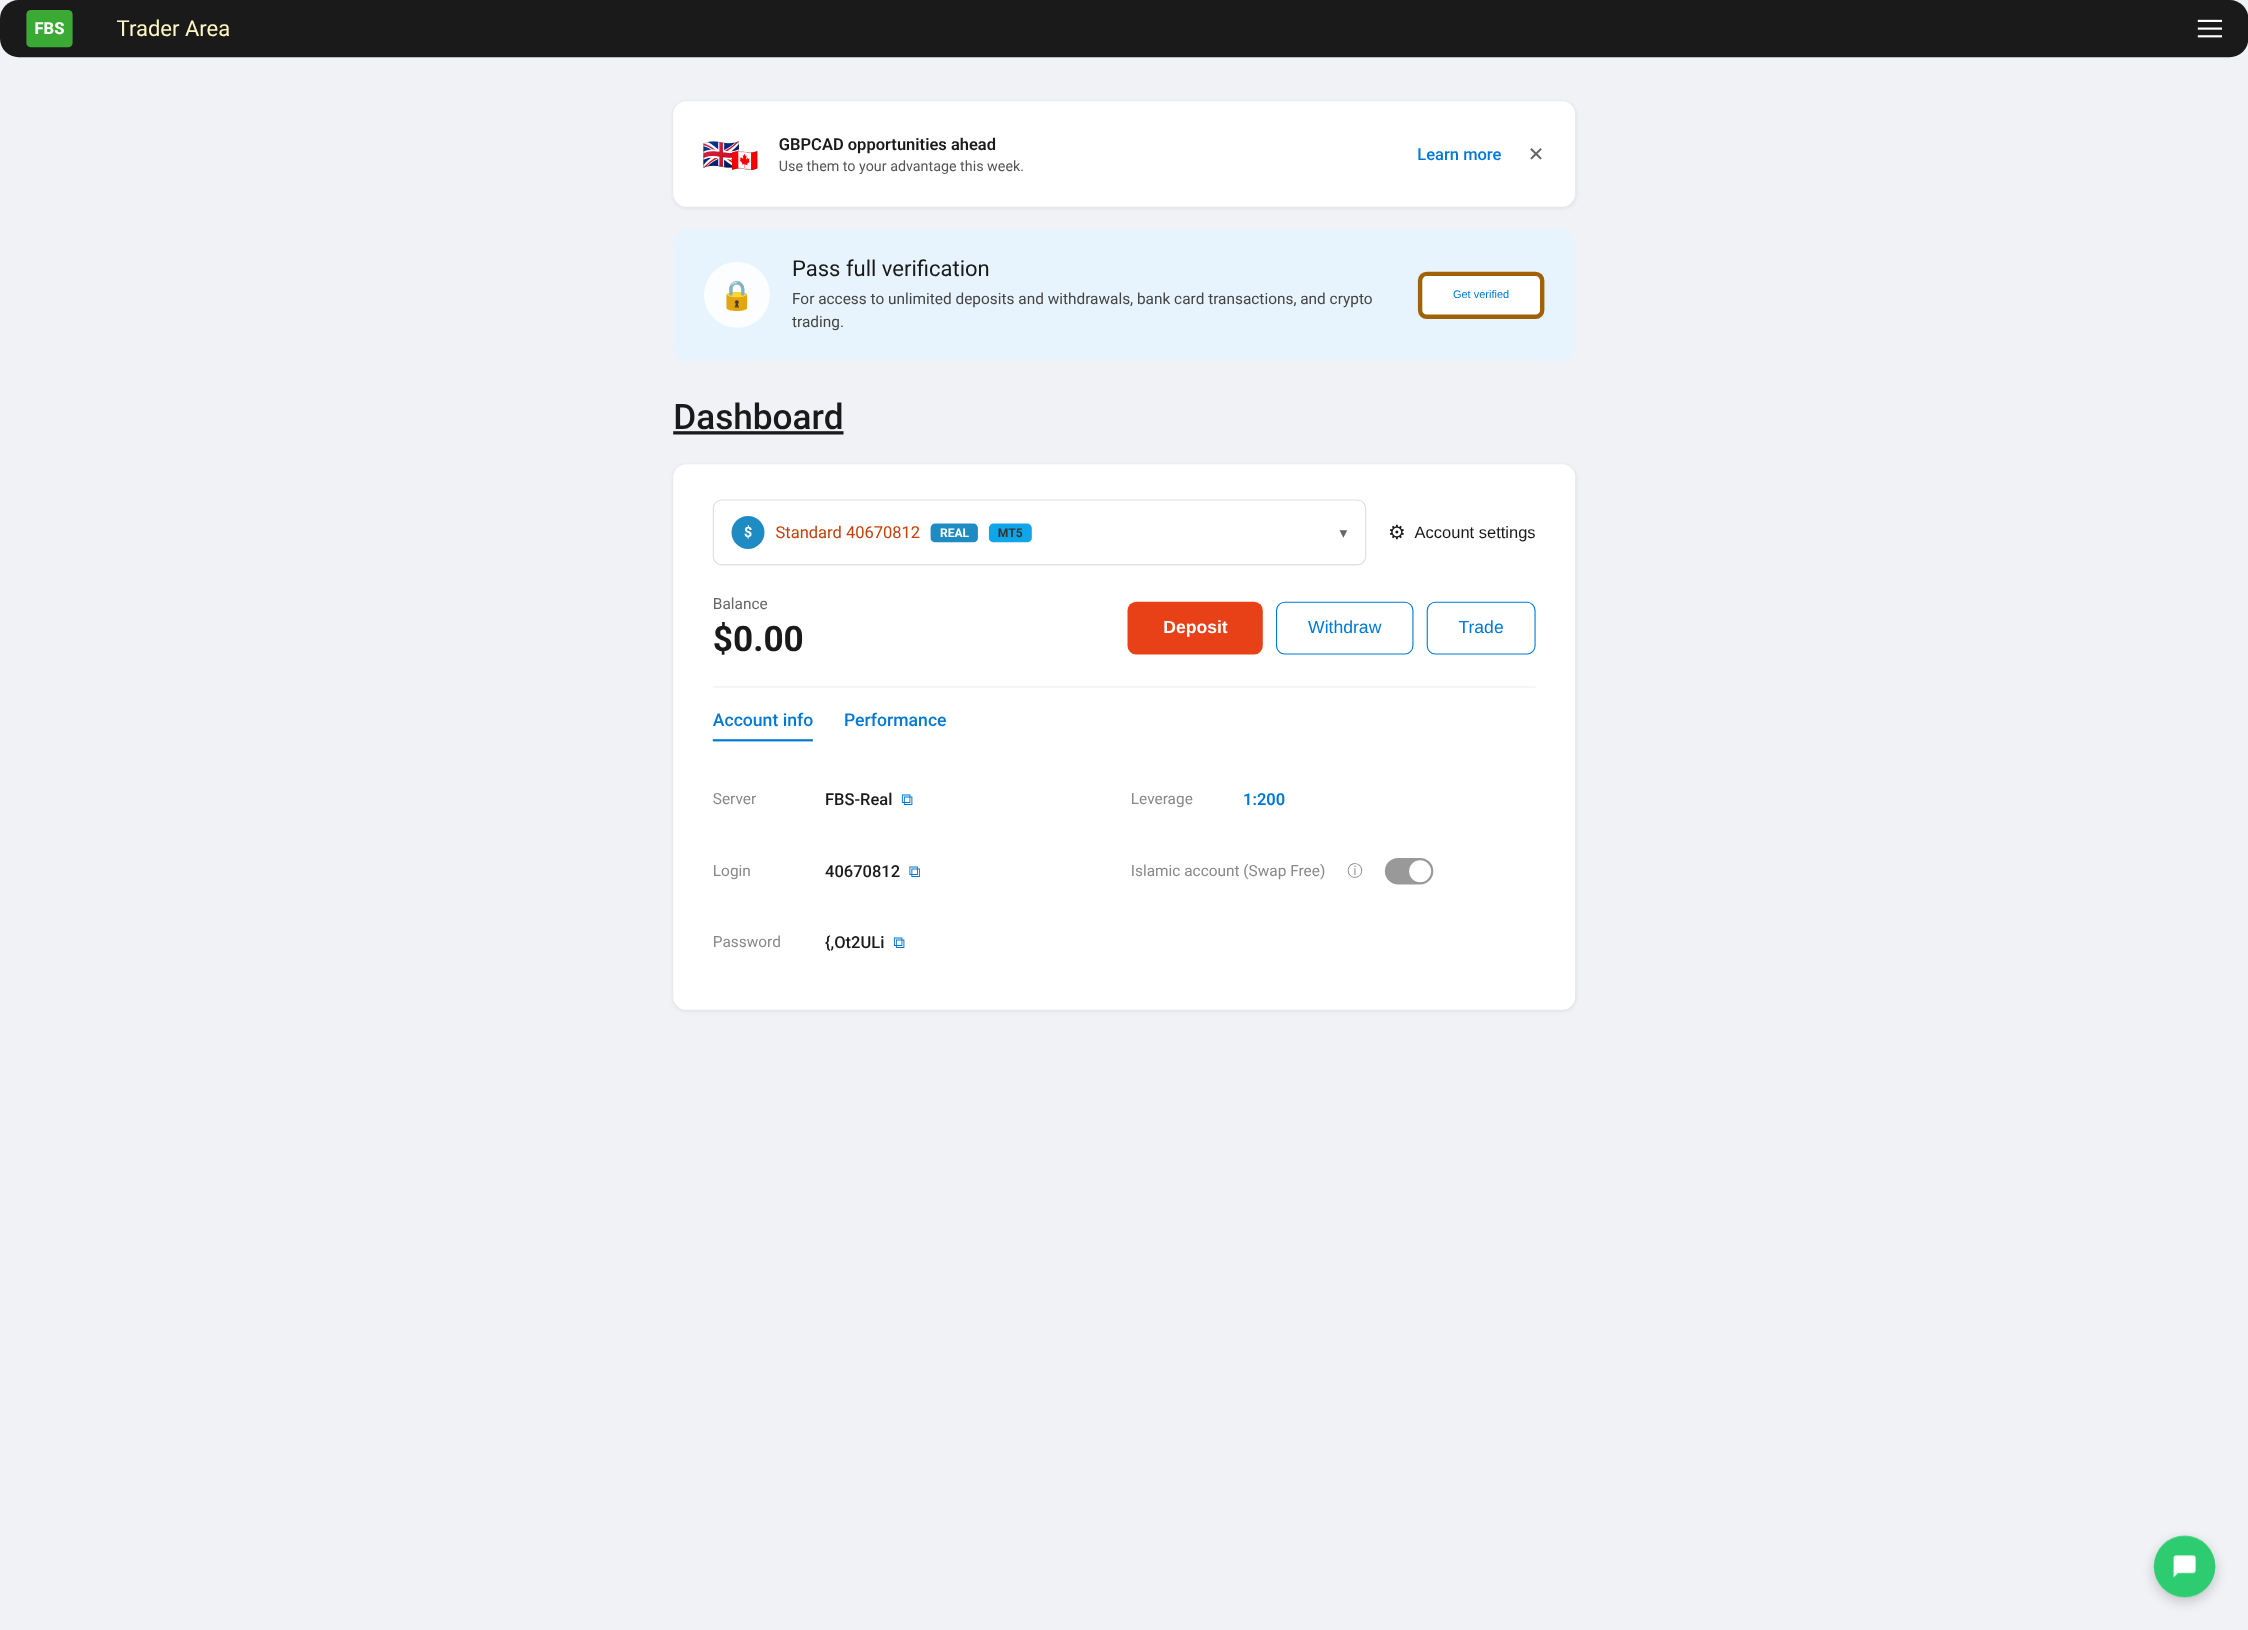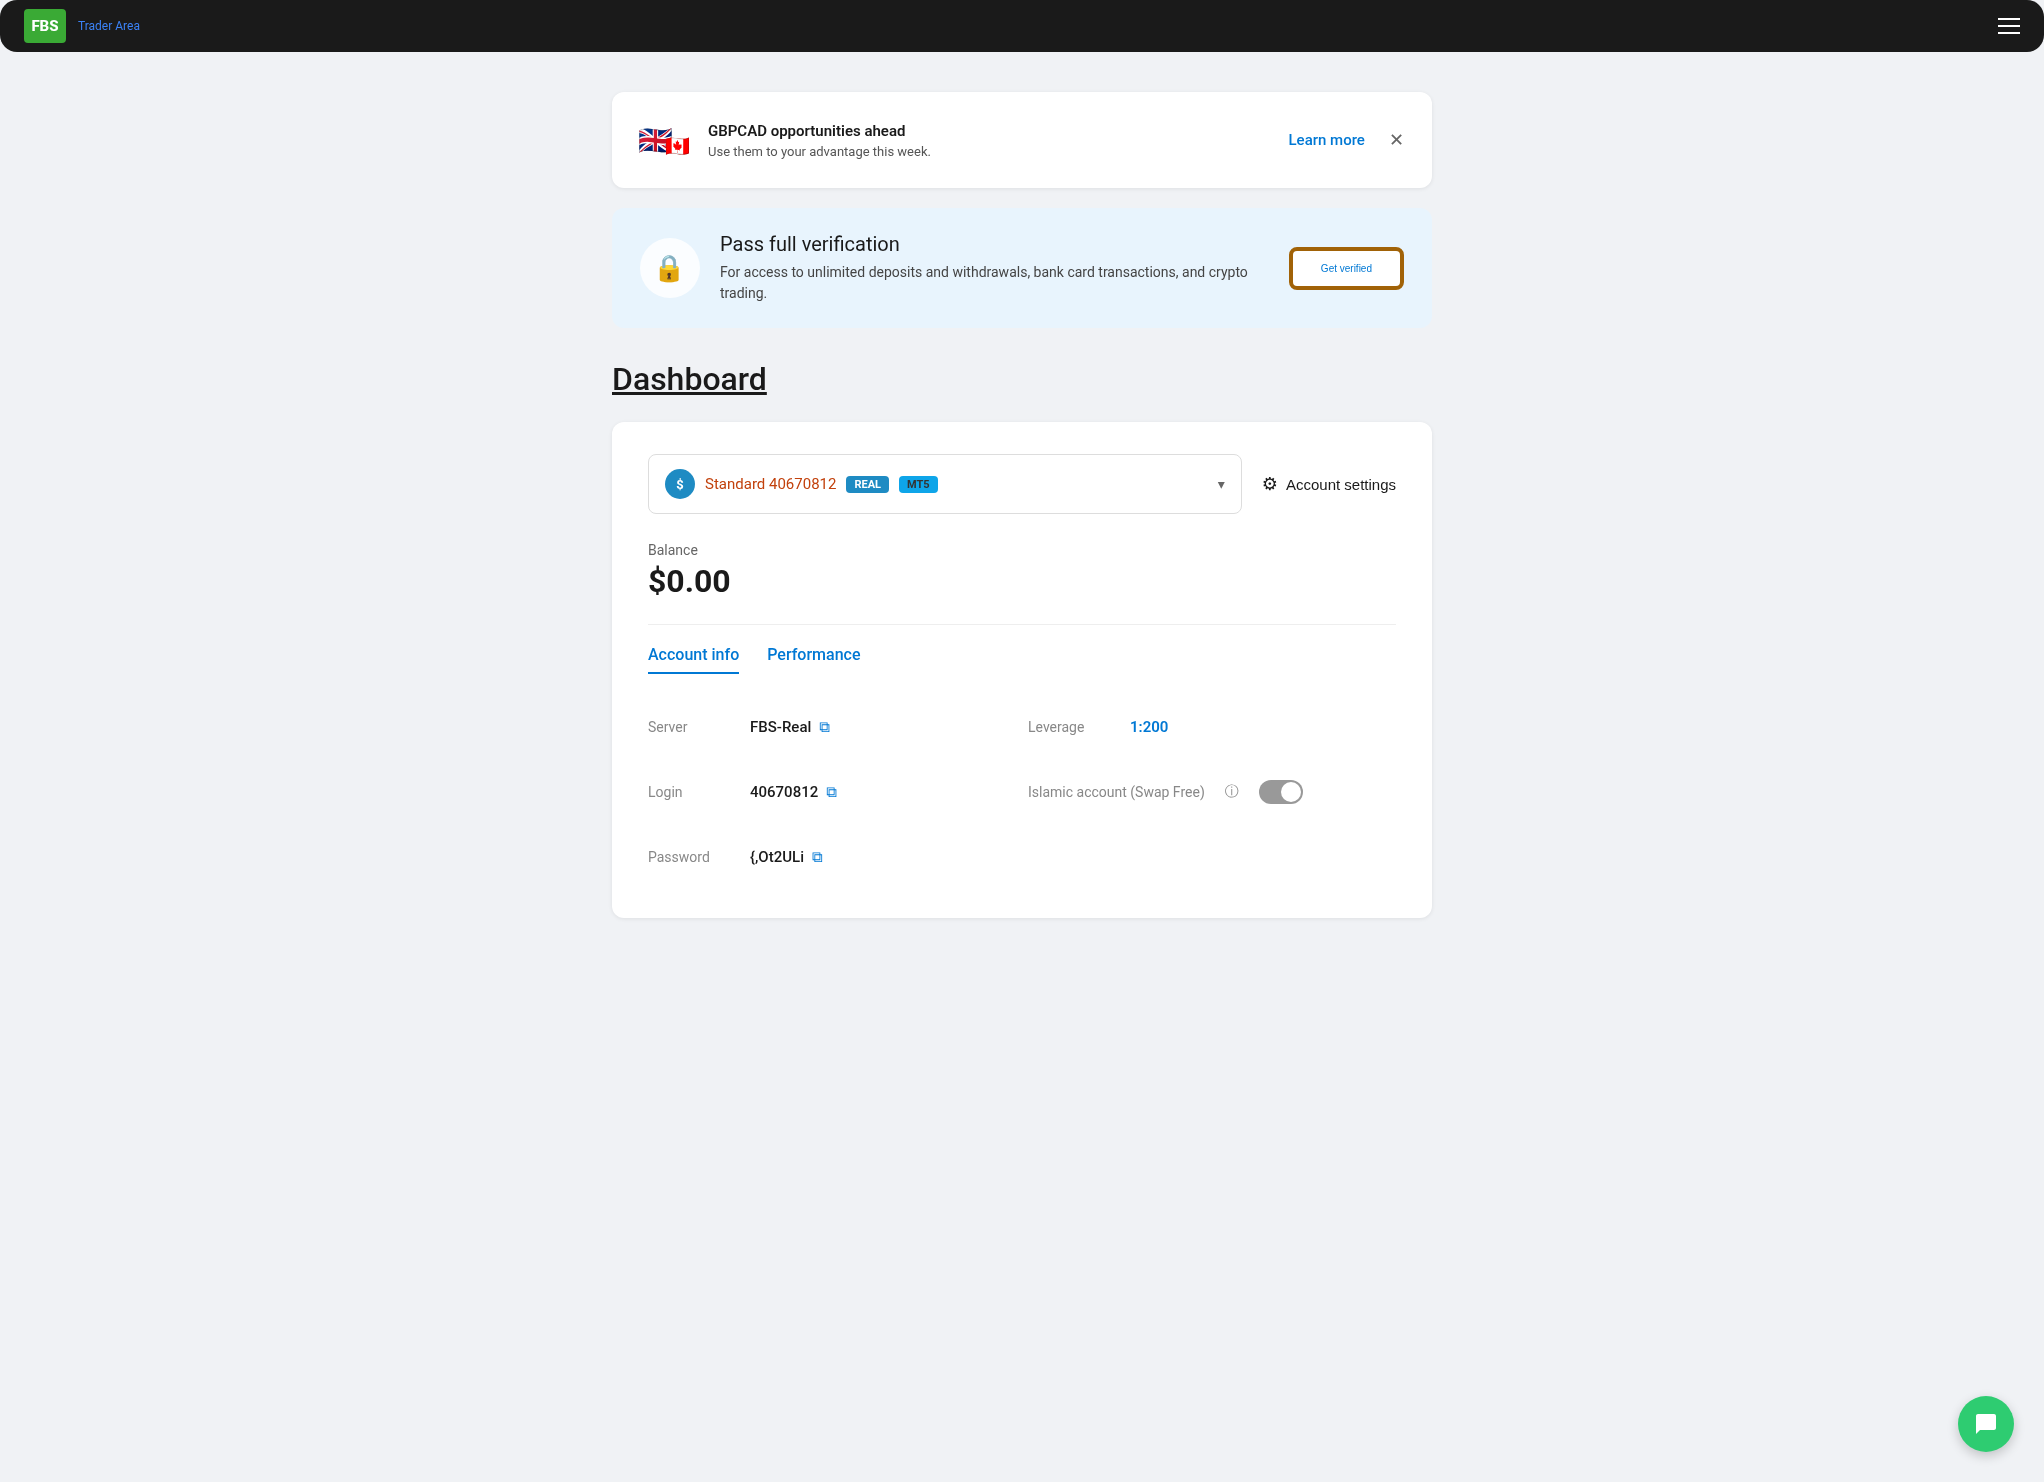--- a/index.html
+++ b/index.html
@@ -30,23 +30,24 @@
       font-weight: 800;
       font-size: 15px;
       width: 42px;
       height: 34px;
       display: flex;
       align-items: center;
       justify-content: center;
       border-radius: 4px;
     }
     .topnav-title {
-      color: #3b82f6;
-      font-size: 12px;
+      color: #fef9c3;
+      font-size: 20px;
       font-weight: 400;
+      margin-left: 28px;
     }
     .hamburger-icon {
       display: flex;
       flex-direction: column;
       gap: 5px;
       cursor: pointer;
     }
     .hamburger-icon span {
       display: block;
       width: 22px;
@@ -458,20 +459,25 @@
         <span class="settings-icon">⚙</span>
         <span>Account settings</span>
       </button>
     </div>
 
     <div class="balance-row">
       <div class="balance-section">
         <div class="balance-label">Balance</div>
         <div class="balance-amount">$0.00</div>
       </div>
+      <div class="action-buttons">
+        <button class="btn-deposit">Deposit</button>
+        <button class="btn-outline">Withdraw</button>
+        <button class="btn-outline">Trade</button>
+      </div>
     </div>
 
     <hr class="divider">
 
     <div class="tabs">
       <div class="tab-item active">Account info</div>
       <div class="tab-item">Performance</div>
     </div>
 
     <div class="info-grid">

